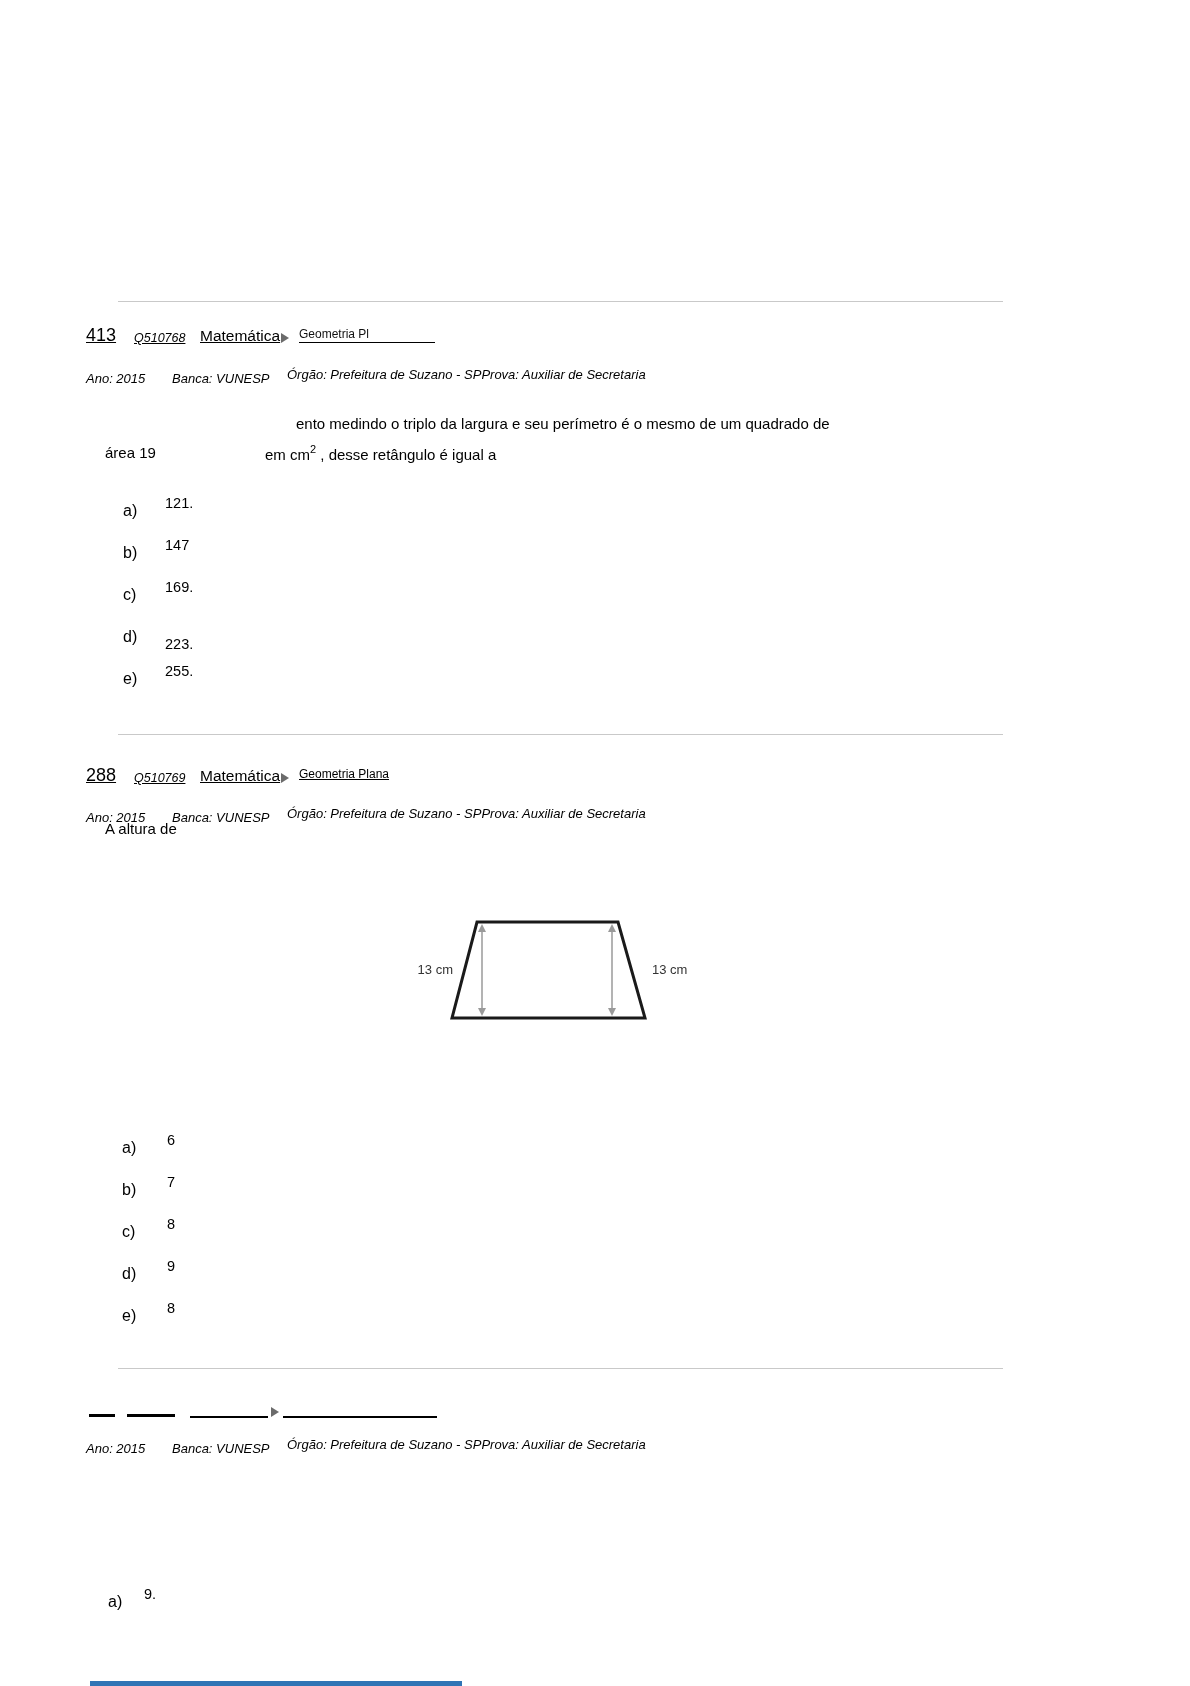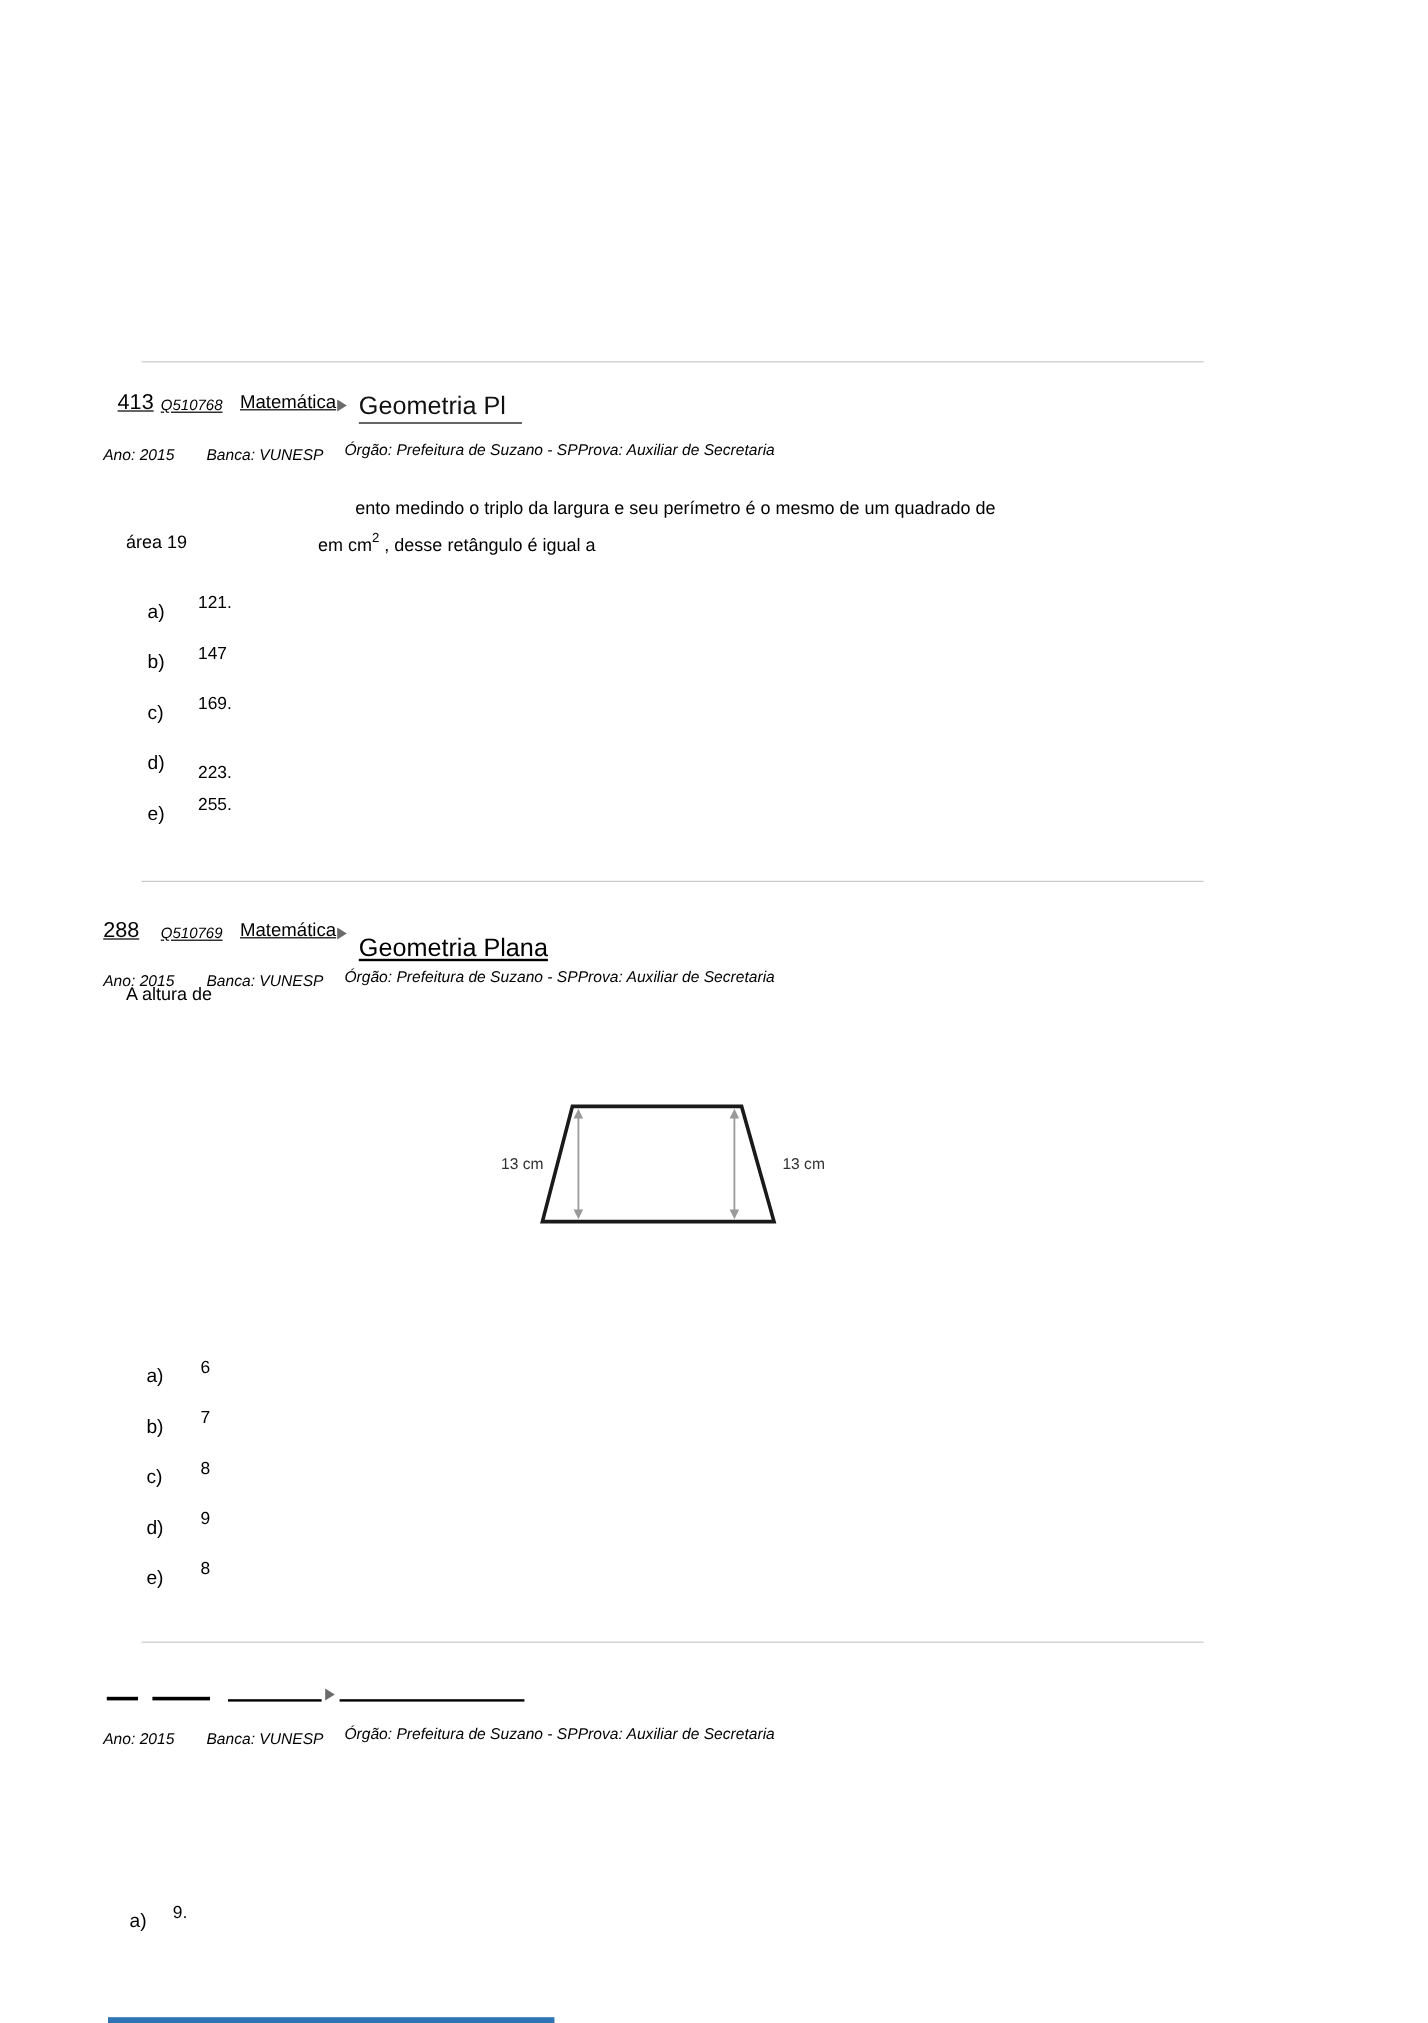--- a/index.html
+++ b/index.html
@@ -4,42 +4,42 @@
 <style>
   html,body{margin:0;padding:0;background:#ffffff;}
   #page{position:relative;width:1190px;height:1686px;background:#ffffff;
         font-family:"Liberation Sans",sans-serif;color:#111;overflow:hidden;}
   .divider{position:absolute;left:118px;width:885px;height:1px;background:#c9c9c9;}
   .abs{position:absolute;white-space:nowrap;}
   .lnk{color:#000;text-decoration:underline;cursor:pointer;}
   .qnum{font-size:18px;}
   .qcode{font-size:12.5px;font-style:italic;}
   .qsubj{font-size:15.5px;}
-  .qtopic{font-size:21px;}
+  .qtopic{font-size:12px;}
   .topic-trunc{display:inline-block;min-width:136px;border-bottom:1px solid #000;
                text-decoration:none;padding-bottom:1px;}
   .arrow{width:0;height:0;border-left:8px solid #6b6b6b;
          border-top:5px solid transparent;border-bottom:5px solid transparent;}
   .meta{font-size:13px;font-style:italic;color:#000;}
   .body-text{font-size:15px;color:#000000;}
   .opt-letter{font-size:16px;color:#000;}
   .opt-value{font-size:14.5px;color:#000;}
   sup.sq{font-size:11px;position:relative;top:-1px;}
   .redline{position:absolute;background:#000;}
   .bluebar{position:absolute;left:90px;top:1681px;width:372px;height:5px;}
   svg text{font-family:"Liberation Sans",sans-serif;}
 </style>
 </head>
 <body>
 
 <div id="page">
 
   <div class="divider" style="top: 301px; background: rgb(201, 201, 201);"></div>
 
-  <span class="abs lnk qnum" style="left:86px;top:325px;margin-left:12px;">413</span>
+  <span class="abs lnk qnum" style="left:86px;top:325px;">413</span>
   <span class="abs lnk qcode" style="left:134px;top:331px;">Q510768</span>
   <span class="abs lnk qsubj" style="left:200px;top:327px;">Matemática</span>
   <span class="abs arrow" style="left:281px;top:333px;"></span>
   <span class="abs qtopic topic-trunc" style="left:299px;top:327px;">Geometria Pl</span>
 
   <span class="abs meta" style="left:86px;top:371px;">Ano: 2015</span>
   <span class="abs meta" style="left:172px;top:371px;">Banca: VUNESP</span>
   <span class="abs meta" style="left:287px;top:367px;">Órgão: Prefeitura de Suzano - SPProva: Auxiliar de Secretaria</span>
 
   <span class="abs body-text" style="left:296px;top:415px;">ento medindo o triplo da largura e seu perímetro é o mesmo de um quadrado de</span>
@@ -56,21 +56,21 @@
   <span class="abs opt-value" style="left:165px;top:636px;">223.</span>
   <span class="abs opt-letter" style="left:123px;top:670px;">e)</span>
   <span class="abs opt-value" style="left:165px;top:663px;">255.</span>
 
   <div class="divider" style="top: 734px; background: rgb(201, 201, 201);"></div>
 
   <span class="abs lnk qnum" style="left:86px;top:765px;">288</span>
   <span class="abs lnk qcode" style="left:134px;top:771px;">Q510769</span>
   <span class="abs lnk qsubj" style="left:200px;top:767px;">Matemática</span>
   <span class="abs arrow" style="left:281px;top:773px;"></span>
-  <span class="abs lnk qtopic" style="left:299px;top:767px;margin-top:12px;">Geometria Plana</span>
+  <span class="abs lnk qtopic" style="left:299px;top:767px;">Geometria Plana</span>
 
   <span class="abs meta" style="left:86px;top:810px;">Ano: 2015</span>
   <span class="abs meta" style="left:172px;top:810px;">Banca: VUNESP</span>
   <span class="abs meta" style="left:287px;top:806px;">Órgão: Prefeitura de Suzano - SPProva: Auxiliar de Secretaria</span>
 
   <span class="abs body-text" style="left:105px;top:820px;">A altura de</span>
 
   <div class="abs" style="left:380px;top:890px;width:420px;height:180px;">
     <svg width="420" height="180" viewBox="0 0 420 180">
       <polygon points="97,32 238,32 265,128 72,128" fill="#ffffff" stroke="#1a1a1a" stroke-width="3"></polygon>

